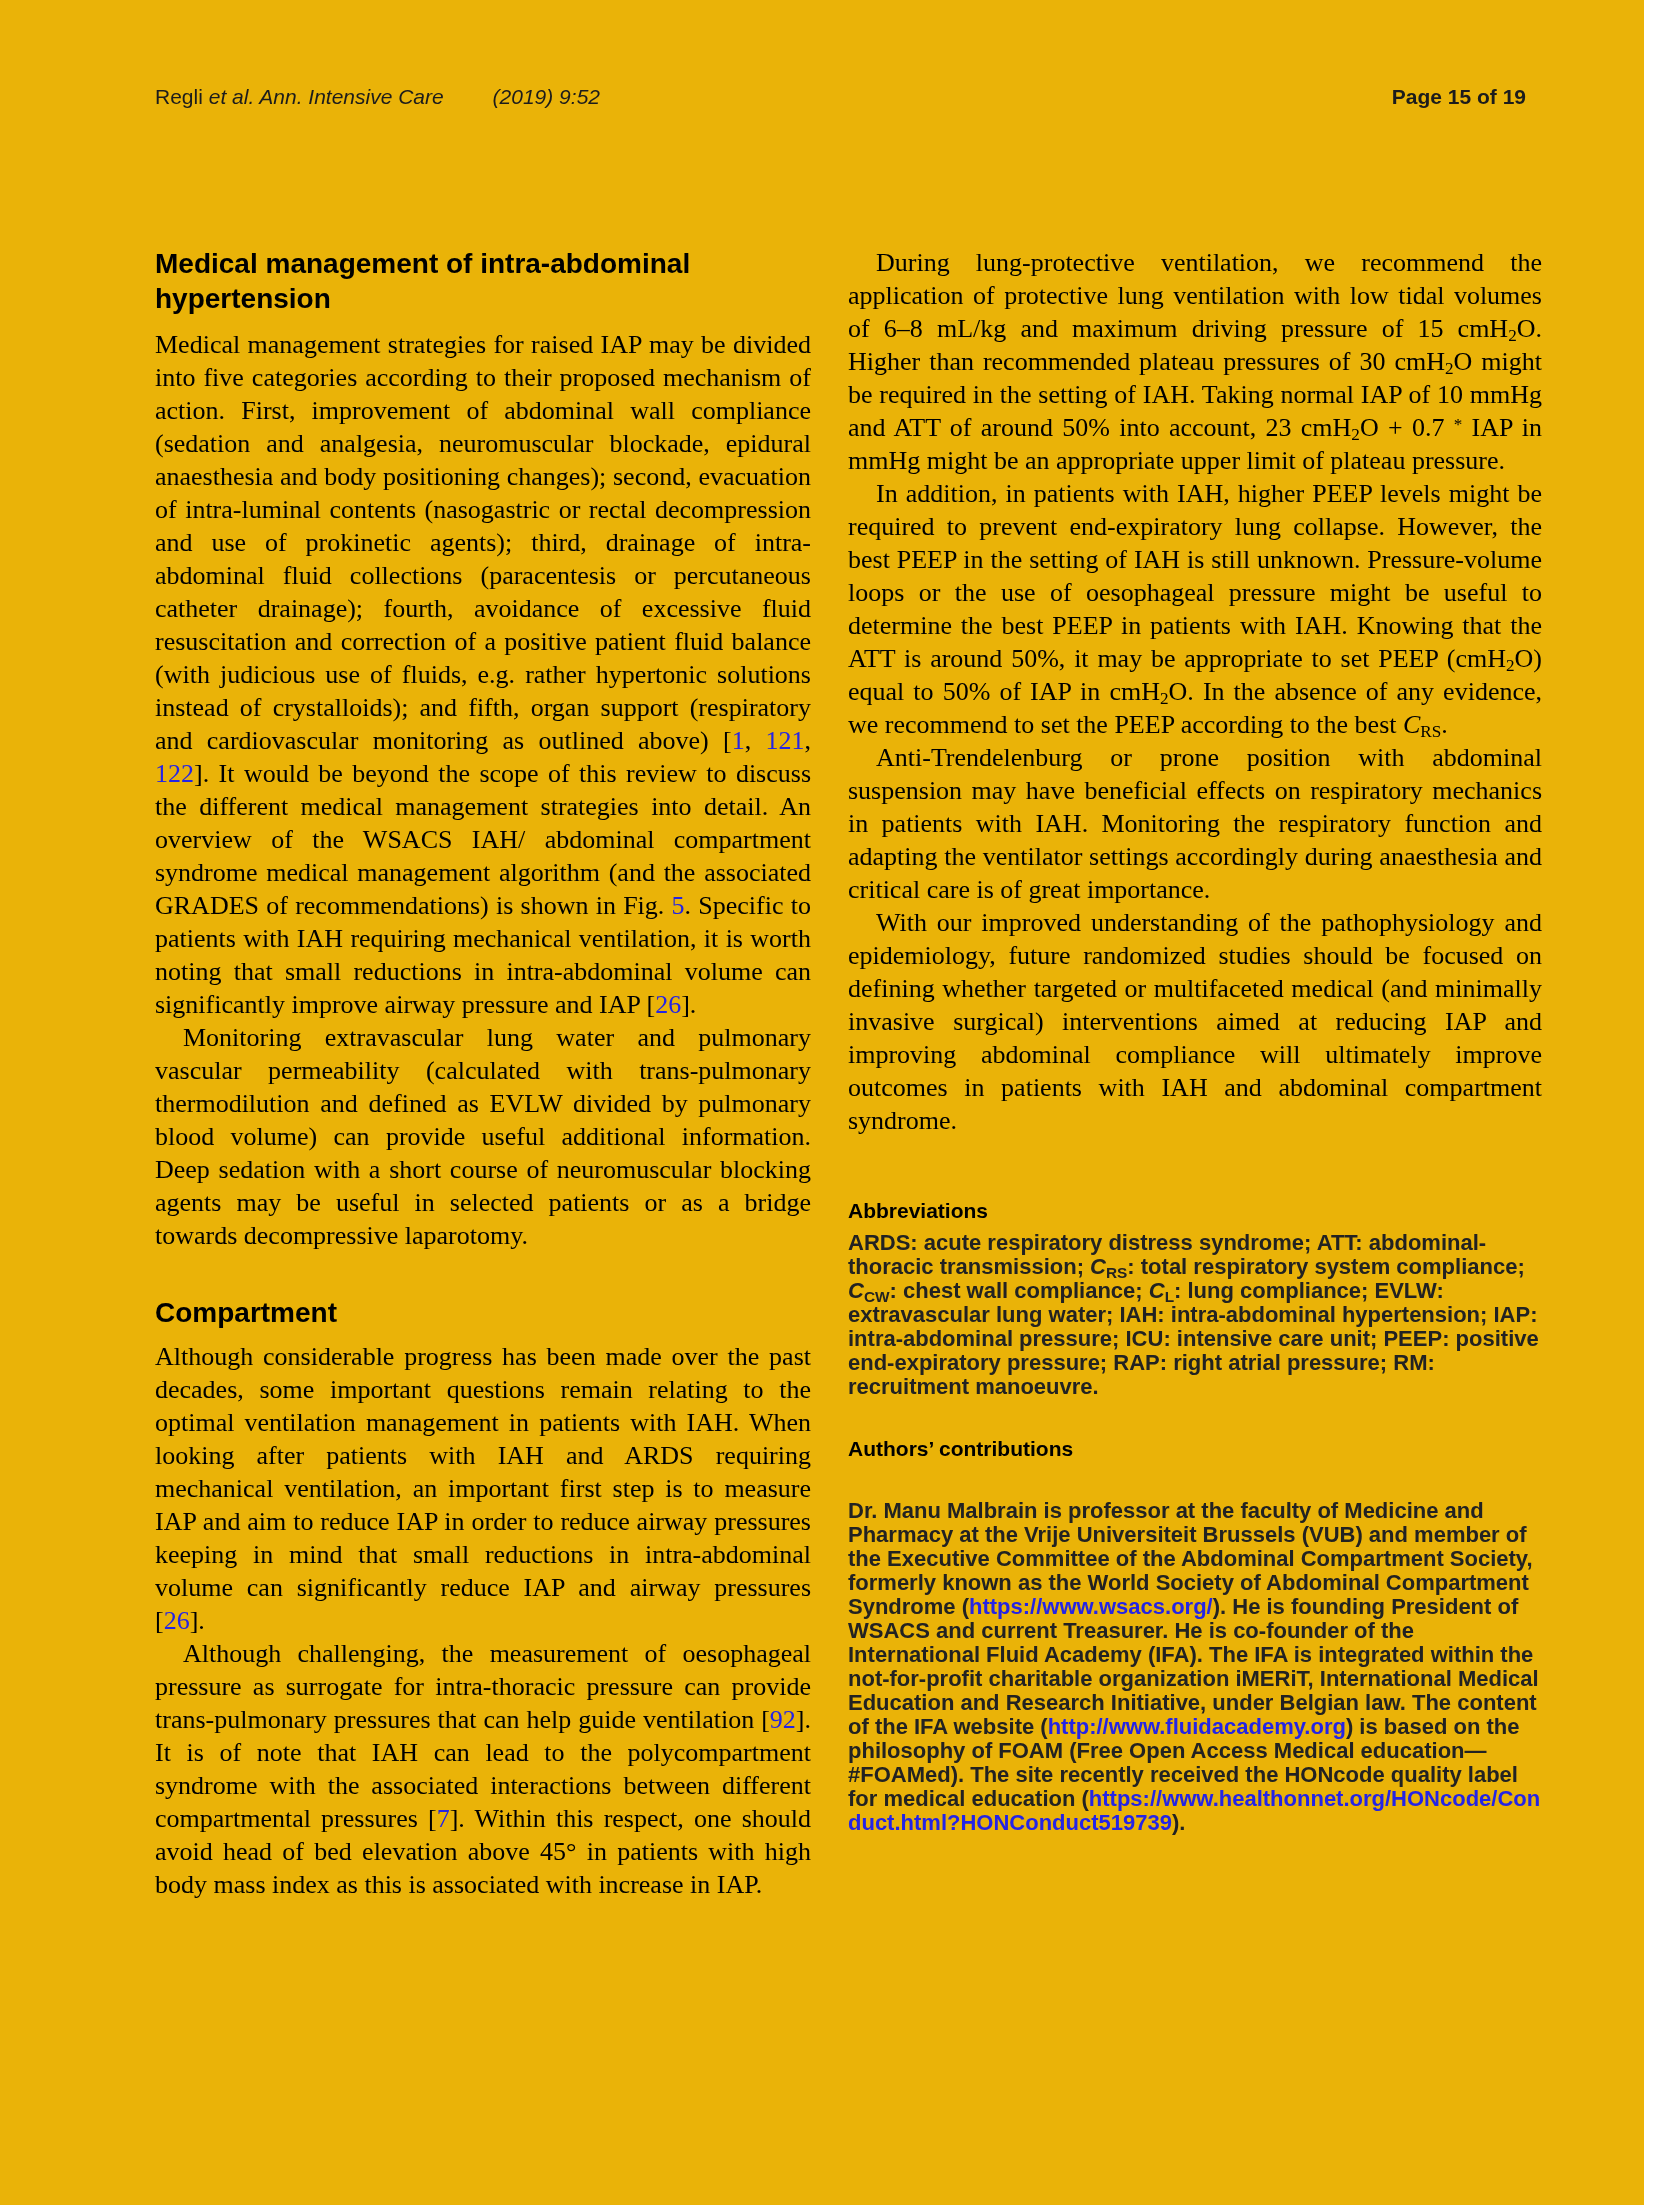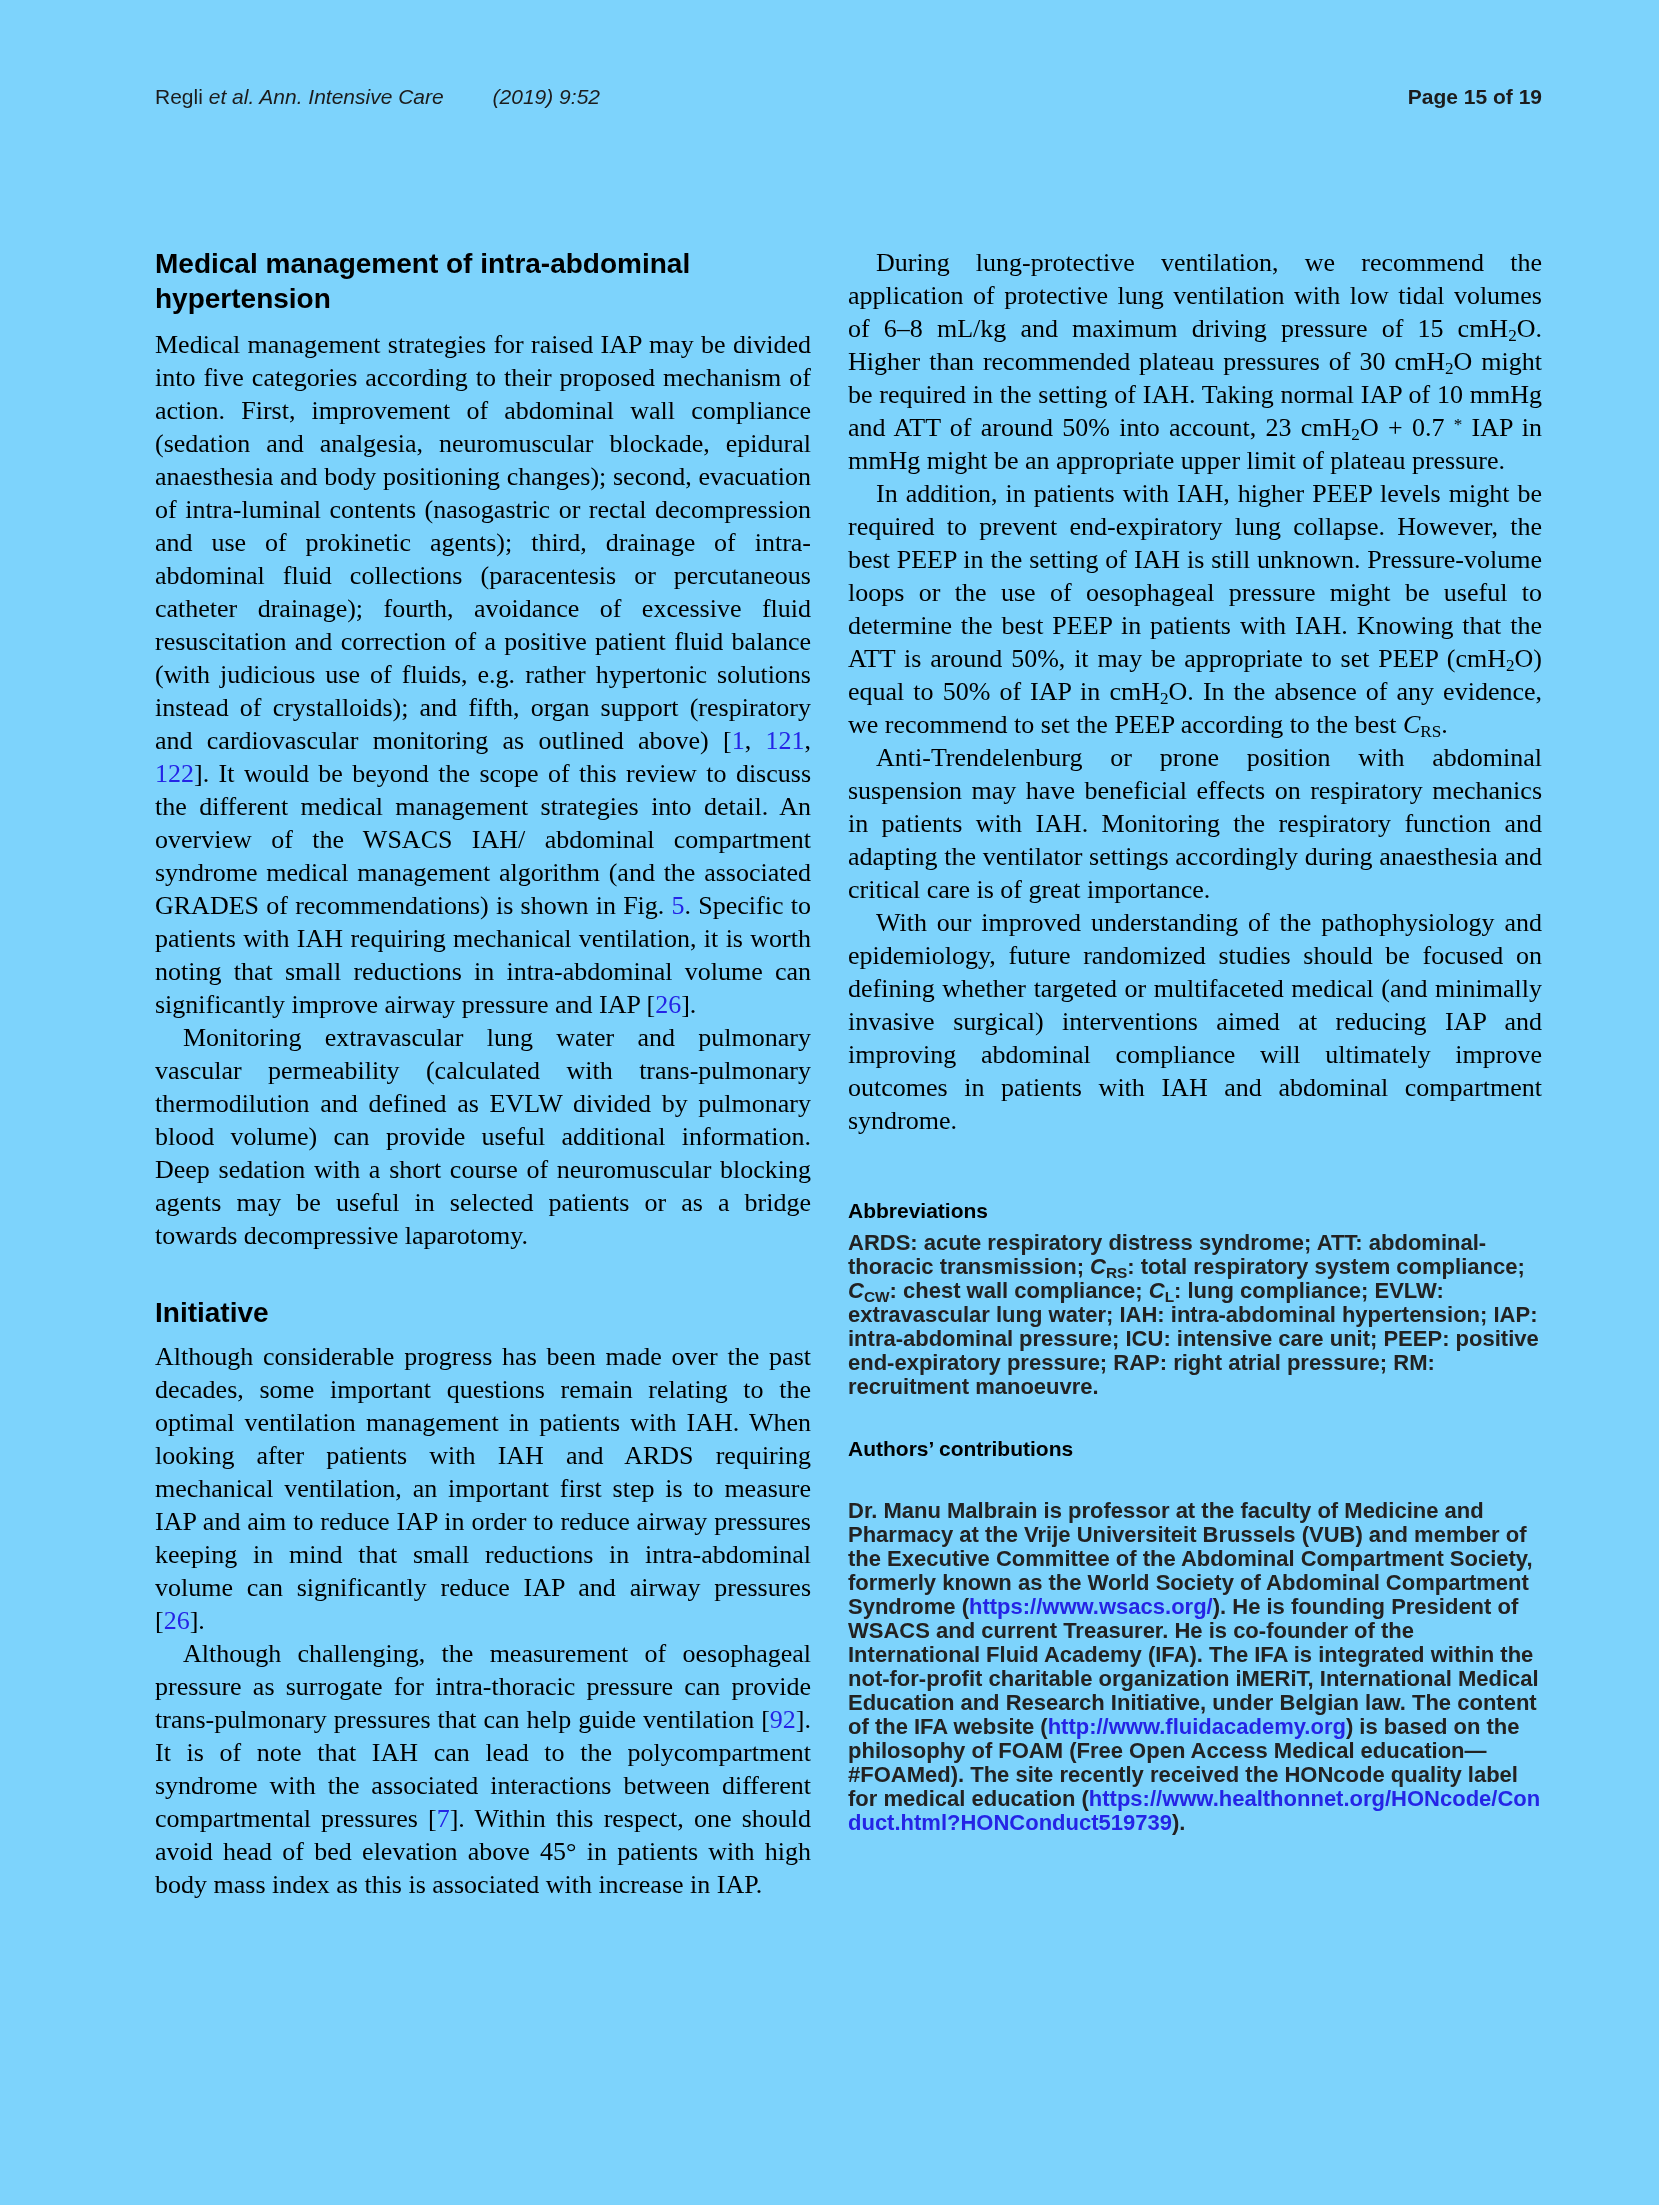--- a/index.html
+++ b/index.html
@@ -4,25 +4,24 @@
 <style>
   html, body {
     margin: 0;
     padding: 0;
     background: #ffffff;
   }
   .page {
     position: relative;
     width: 1644px;
     height: 2205px;
-    background: #7dd3fc;
+    background: #eab308;
     font-family: "Liberation Serif", serif;
     color: #000000;
     overflow: hidden;
-    padding-left: 16px;
   }
   
   .running-header {
     position: absolute;
     left: 155px;
     right: 118px;
     top: 85px;
     display: flex;
     justify-content: space-between;
     align-items: baseline;
@@ -111,21 +110,21 @@
       <span class="rh-cite">(2019) 9:52</span>
     </div>
     <div class="rh-right">Page 15 of 19</div>
   </header>
 
   <section class="col col-left">
     <h2 class="section-heading">Medical management of intra-abdominal hypertension</h2>
     <p class="body-para"><span class="run-plain">Medical management strategies for raised IAP may be divided into five categories according to their proposed mechanism of action. First, improvement of abdominal wall compliance (sedation and analgesia, neuromuscular blockade, epidural anaesthesia and body positioning changes); second, evacuation of intra-luminal contents (nasogastric or rectal decompression and use of prokinetic agents); third, drainage of intra-abdominal fluid collections (paracentesis or percutaneous catheter drainage); fourth, avoidance of excessive fluid resuscitation and correction of a positive patient fluid balance (with judicious use of fluids, e.g. rather hypertonic solutions instead of crystalloids); and fifth, organ support (respiratory and cardiovascular monitoring as outlined above) [</span><span class="run-link">1</span><span class="run-plain">, </span><span class="run-link">121</span><span class="run-plain">, </span><span class="run-link">122</span><span class="run-plain">]. It would be beyond the scope of this review to discuss the different medical management strategies into detail. An overview of the WSACS IAH/ abdominal compartment syndrome medical management algorithm (and the associated GRADES of recommendations) is shown in Fig. </span><span class="run-link">5</span><span class="run-plain">. Specific to patients with IAH requiring mechanical ventilation, it is worth noting that small reductions in intra-abdominal volume can significantly improve airway pressure and IAP [</span><span class="run-link">26</span><span class="run-plain">].</span></p>
     <p class="body-para indent"><span class="run-plain">Monitoring extravascular lung water and pulmonary vascular permeability (calculated with trans-pulmonary thermodilution and defined as EVLW divided by pulmonary blood volume) can provide useful additional information. Deep sedation with a short course of neuromuscular blocking agents may be useful in selected patients or as a bridge towards decompressive laparotomy.</span></p>
 
-    <h2 class="section-heading conclusions">Initiative</h2>
+    <h2 class="section-heading conclusions">Compartment</h2>
     <p class="body-para"><span class="run-plain">Although considerable progress has been made over the past decades, some important questions remain relating to the optimal ventilation management in patients with IAH. When looking after patients with IAH and ARDS requiring mechanical ventilation, an important first step is to measure IAP and aim to reduce IAP in order to reduce airway pressures keeping in mind that small reductions in intra-abdominal volume can significantly reduce IAP and airway pressures [</span><span class="run-link">26</span><span class="run-plain">].</span></p>
     <p class="body-para indent"><span class="run-plain">Although challenging, the measurement of oesophageal pressure as surrogate for intra-thoracic pressure can provide trans-pulmonary pressures that can help guide ventilation [</span><span class="run-link">92</span><span class="run-plain">]. It is of note that IAH can lead to the polycompartment syndrome with the associated interactions between different compartmental pressures [</span><span class="run-link">7</span><span class="run-plain">]. Within this respect, one should avoid head of bed elevation above 45° in patients with high body mass index as this is associated with increase in IAP.</span></p>
   </section>
 
   <section class="col col-right">
     <p class="body-para indent"><span class="run-plain">During lung-protective ventilation, we recommend the application of protective lung ventilation with low tidal volumes of 6–8 mL/kg and maximum driving pressure of 15 cmH</span><sub class="run-sub">2</sub><span class="run-plain">O. Higher than recommended plateau pressures of 30 cmH</span><sub class="run-sub">2</sub><span class="run-plain">O might be required in the setting of IAH. Taking normal IAP of 10 mmHg and ATT of around 50% into account, 23 cmH</span><sub class="run-sub">2</sub><span class="run-plain">O + 0.7 </span><sup class="run-sup">*</sup><span class="run-plain"> IAP in mmHg might be an appropriate upper limit of plateau pressure.</span></p>
     <p class="body-para indent"><span class="run-plain">In addition, in patients with IAH, higher PEEP levels might be required to prevent end-expiratory lung collapse. However, the best PEEP in the setting of IAH is still unknown. Pressure-volume loops or the use of oesophageal pressure might be useful to determine the best PEEP in patients with IAH. Knowing that the ATT is around 50%, it may be appropriate to set PEEP (cmH</span><sub class="run-sub">2</sub><span class="run-plain">O) equal to 50% of IAP in cmH</span><sub class="run-sub">2</sub><span class="run-plain">O. In the absence of any evidence, we recommend to set the PEEP according to the best </span><span class="run-italic">C</span><sub class="run-sub">RS</sub><span class="run-plain">.</span></p>
     <p class="body-para indent"><span class="run-plain">Anti-Trendelenburg or prone position with abdominal suspension may have beneficial effects on respiratory mechanics in patients with IAH. Monitoring the respiratory function and adapting the ventilator settings accordingly during anaesthesia and critical care is of great importance.</span></p>
     <p class="body-para indent"><span class="run-plain">With our improved understanding of the pathophysiology and epidemiology, future randomized studies should be focused on defining whether targeted or multifaceted medical (and minimally invasive surgical) interventions aimed at reducing IAP and improving abdominal compliance will ultimately improve outcomes in patients with IAH and abdominal compartment syndrome.</span></p>
 

